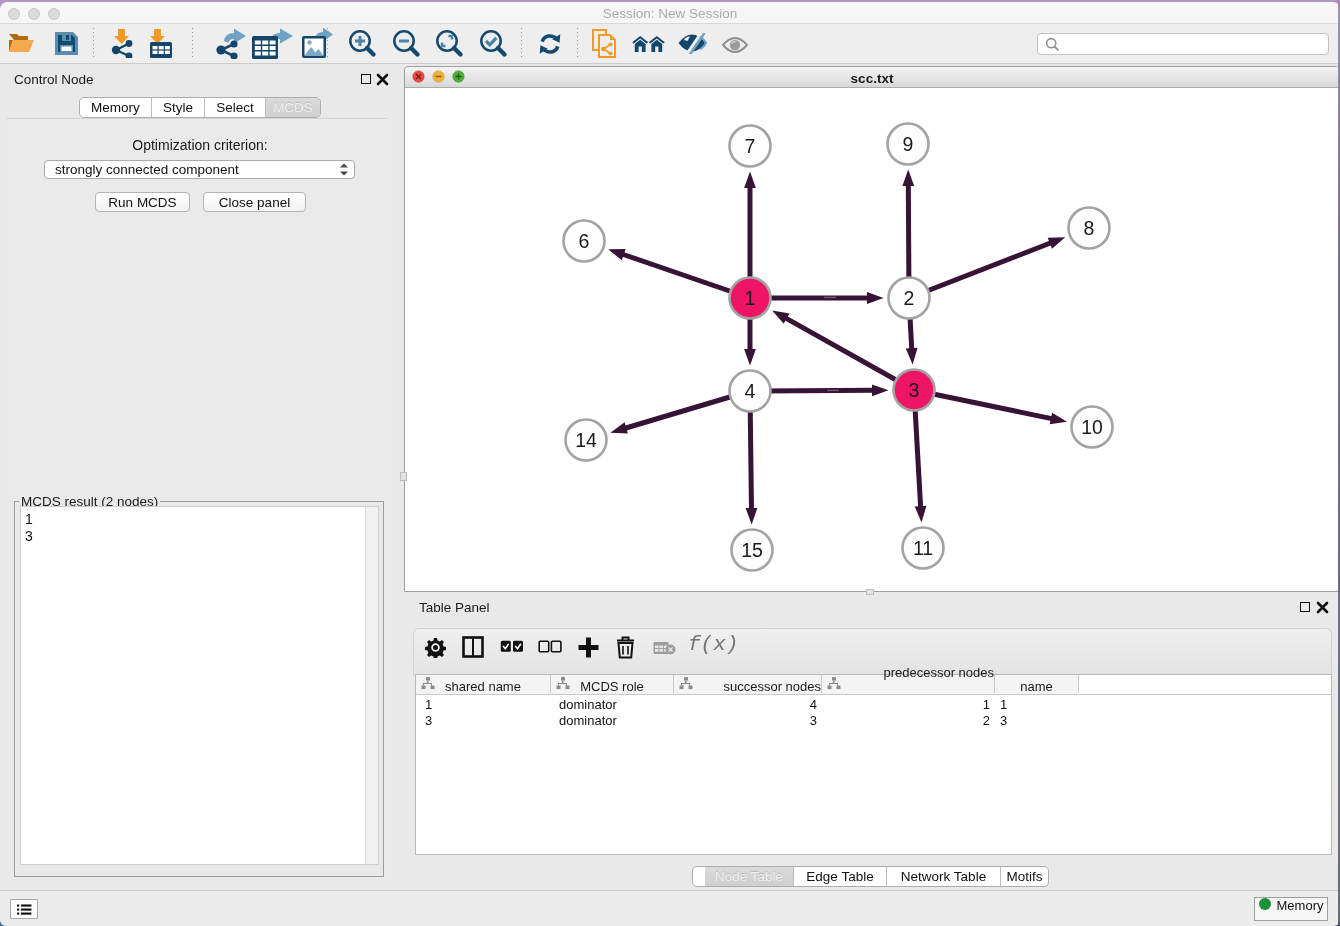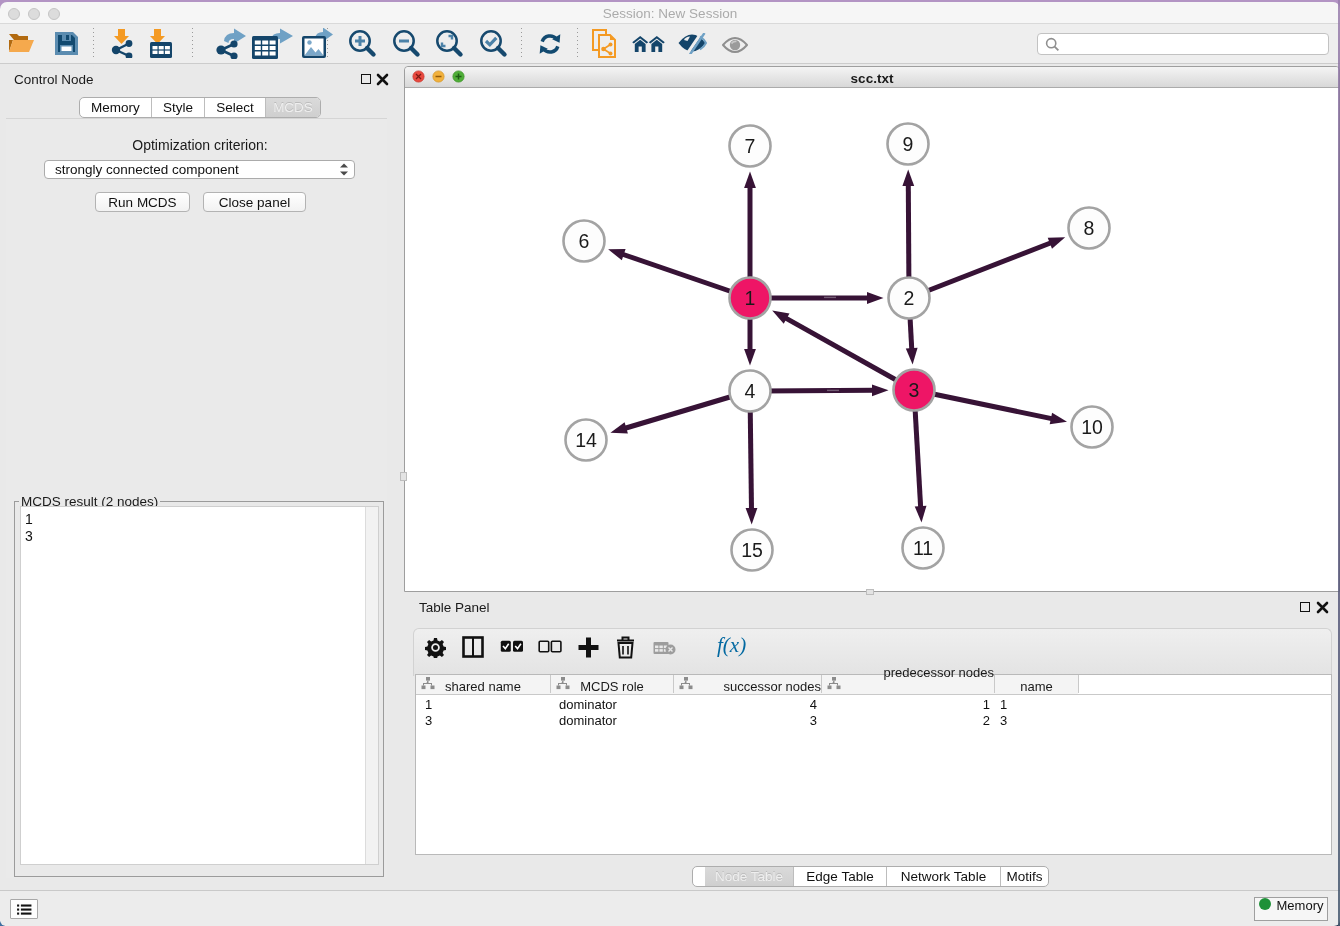--- a/index.html
+++ b/index.html
@@ -334,21 +334,21 @@
     <rect x="2" y="4.5" width="3.4" height="2.6"></rect>
       <rect x="6.4" y="4.5" width="3.4" height="2.6"></rect>
       <rect x="10.8" y="4.5" width="3.4" height="2.6"></rect>
     <rect x="2" y="8.1" width="3.4" height="2.6"></rect>
       <rect x="6.4" y="8.1" width="3.4" height="2.6"></rect>
       <rect x="10.8" y="8.1" width="3.4" height="2.6"></rect>
   </g>
   <circle cx="17.5" cy="8.5" r="5" fill="#9d9d9d"></circle>
   <path d="M15.5 6.5 l4 4 M19.5 6.5 l-4 4" stroke="#e9e9e9" stroke-width="1.4"></path>
 </svg>
-<div class="abs" style="left:688px;top:633px;width:40px;font-size:21px;font-style:italic;color:#0369a1;font-family:Liberation Serif, serif;margin-left:29px;">f(x)</div>
+<div class="abs" style="left:688px;top:633px;width:40px;font-size:21px;font-style:italic;color:#737373;font-family:Liberation Mono, monospace;">f(x)</div>
 
 <div class="abs" style="left:415px;top:674px;width:917px;height:181px;background:#fff;border:1px solid #b9b9b9;"></div>
 <div class="abs" style="left:416px;top:675px;width:662px;height:19px;background:#f4f4f4;"></div>
 <div class="abs" style="left:416px;top:693.5px;width:916px;height:1px;background:#c9c9c9;"></div>
 
 <div class="abs" style="left:550px;top:675px;width:1px;height:18px;background:#c9c9c9;"></div>
 <div class="abs" style="left:673px;top:675px;width:1px;height:18px;background:#c9c9c9;"></div>
 <div class="abs" style="left:821px;top:675px;width:1px;height:18px;background:#c9c9c9;"></div>
 <div class="abs" style="left:994px;top:675px;width:1px;height:18px;background:#c9c9c9;"></div>
 <div class="abs" style="left:1078px;top:675px;width:1px;height:18px;background:#c9c9c9;"></div>

